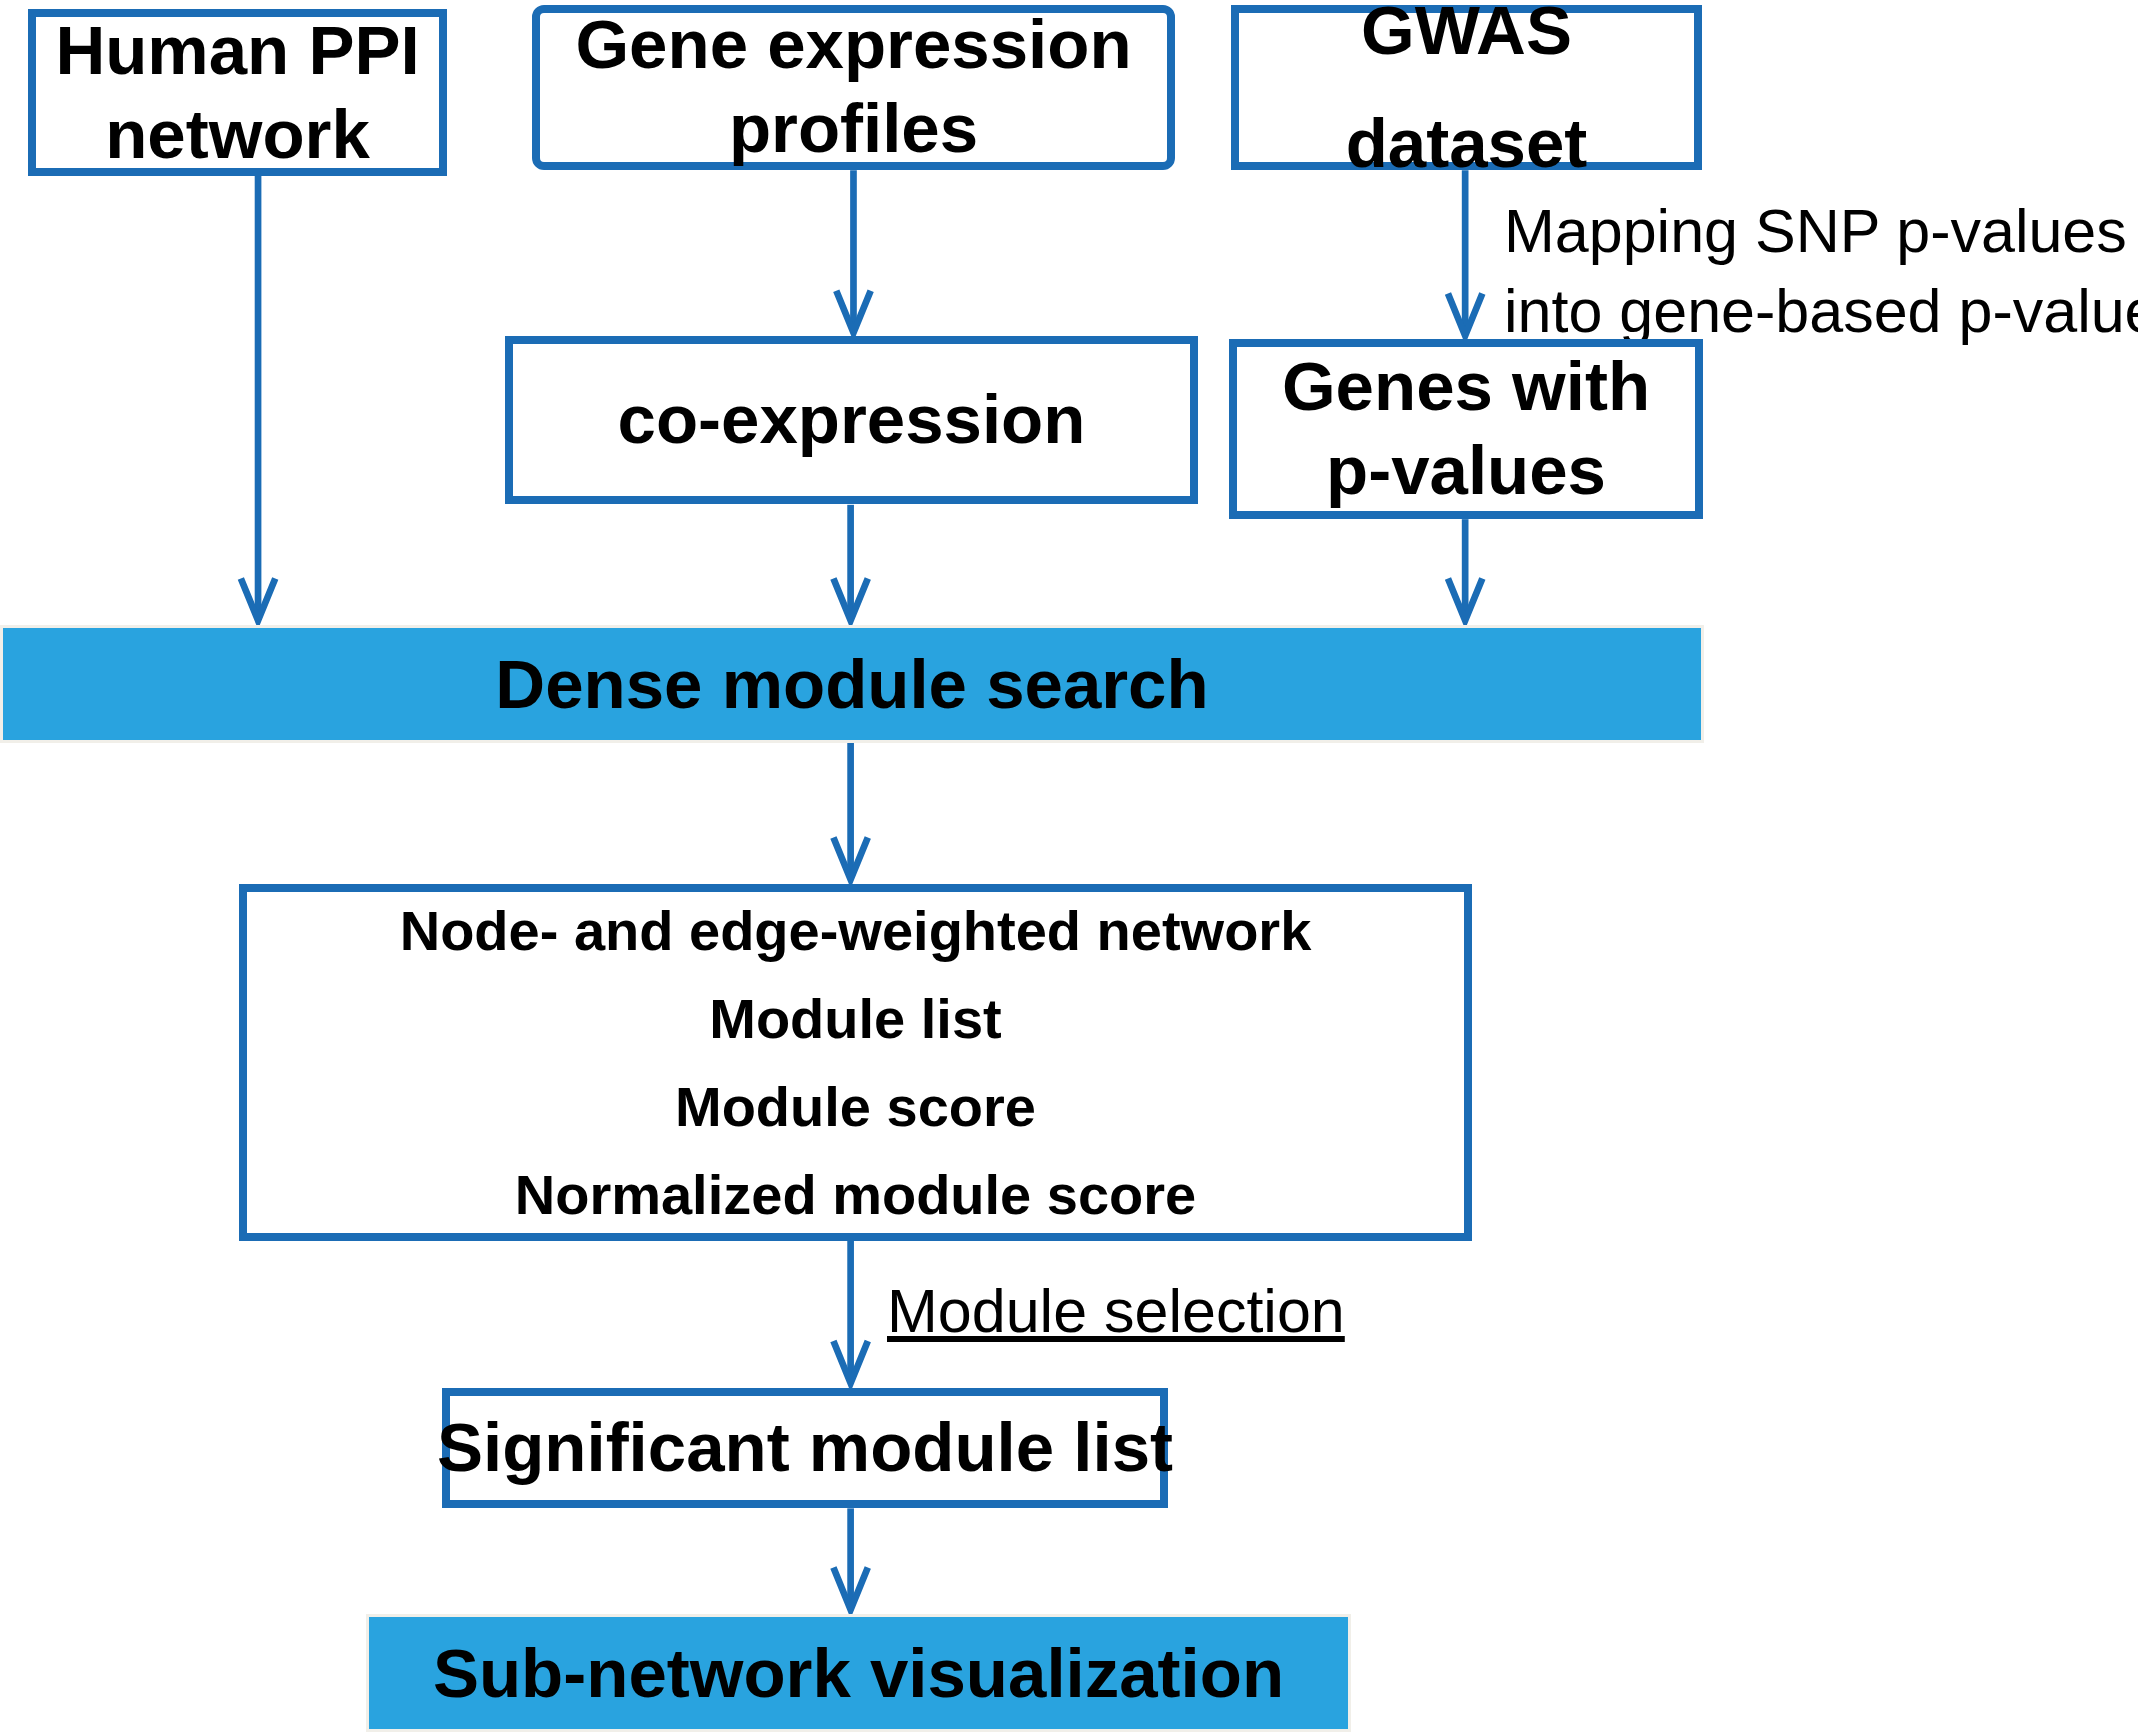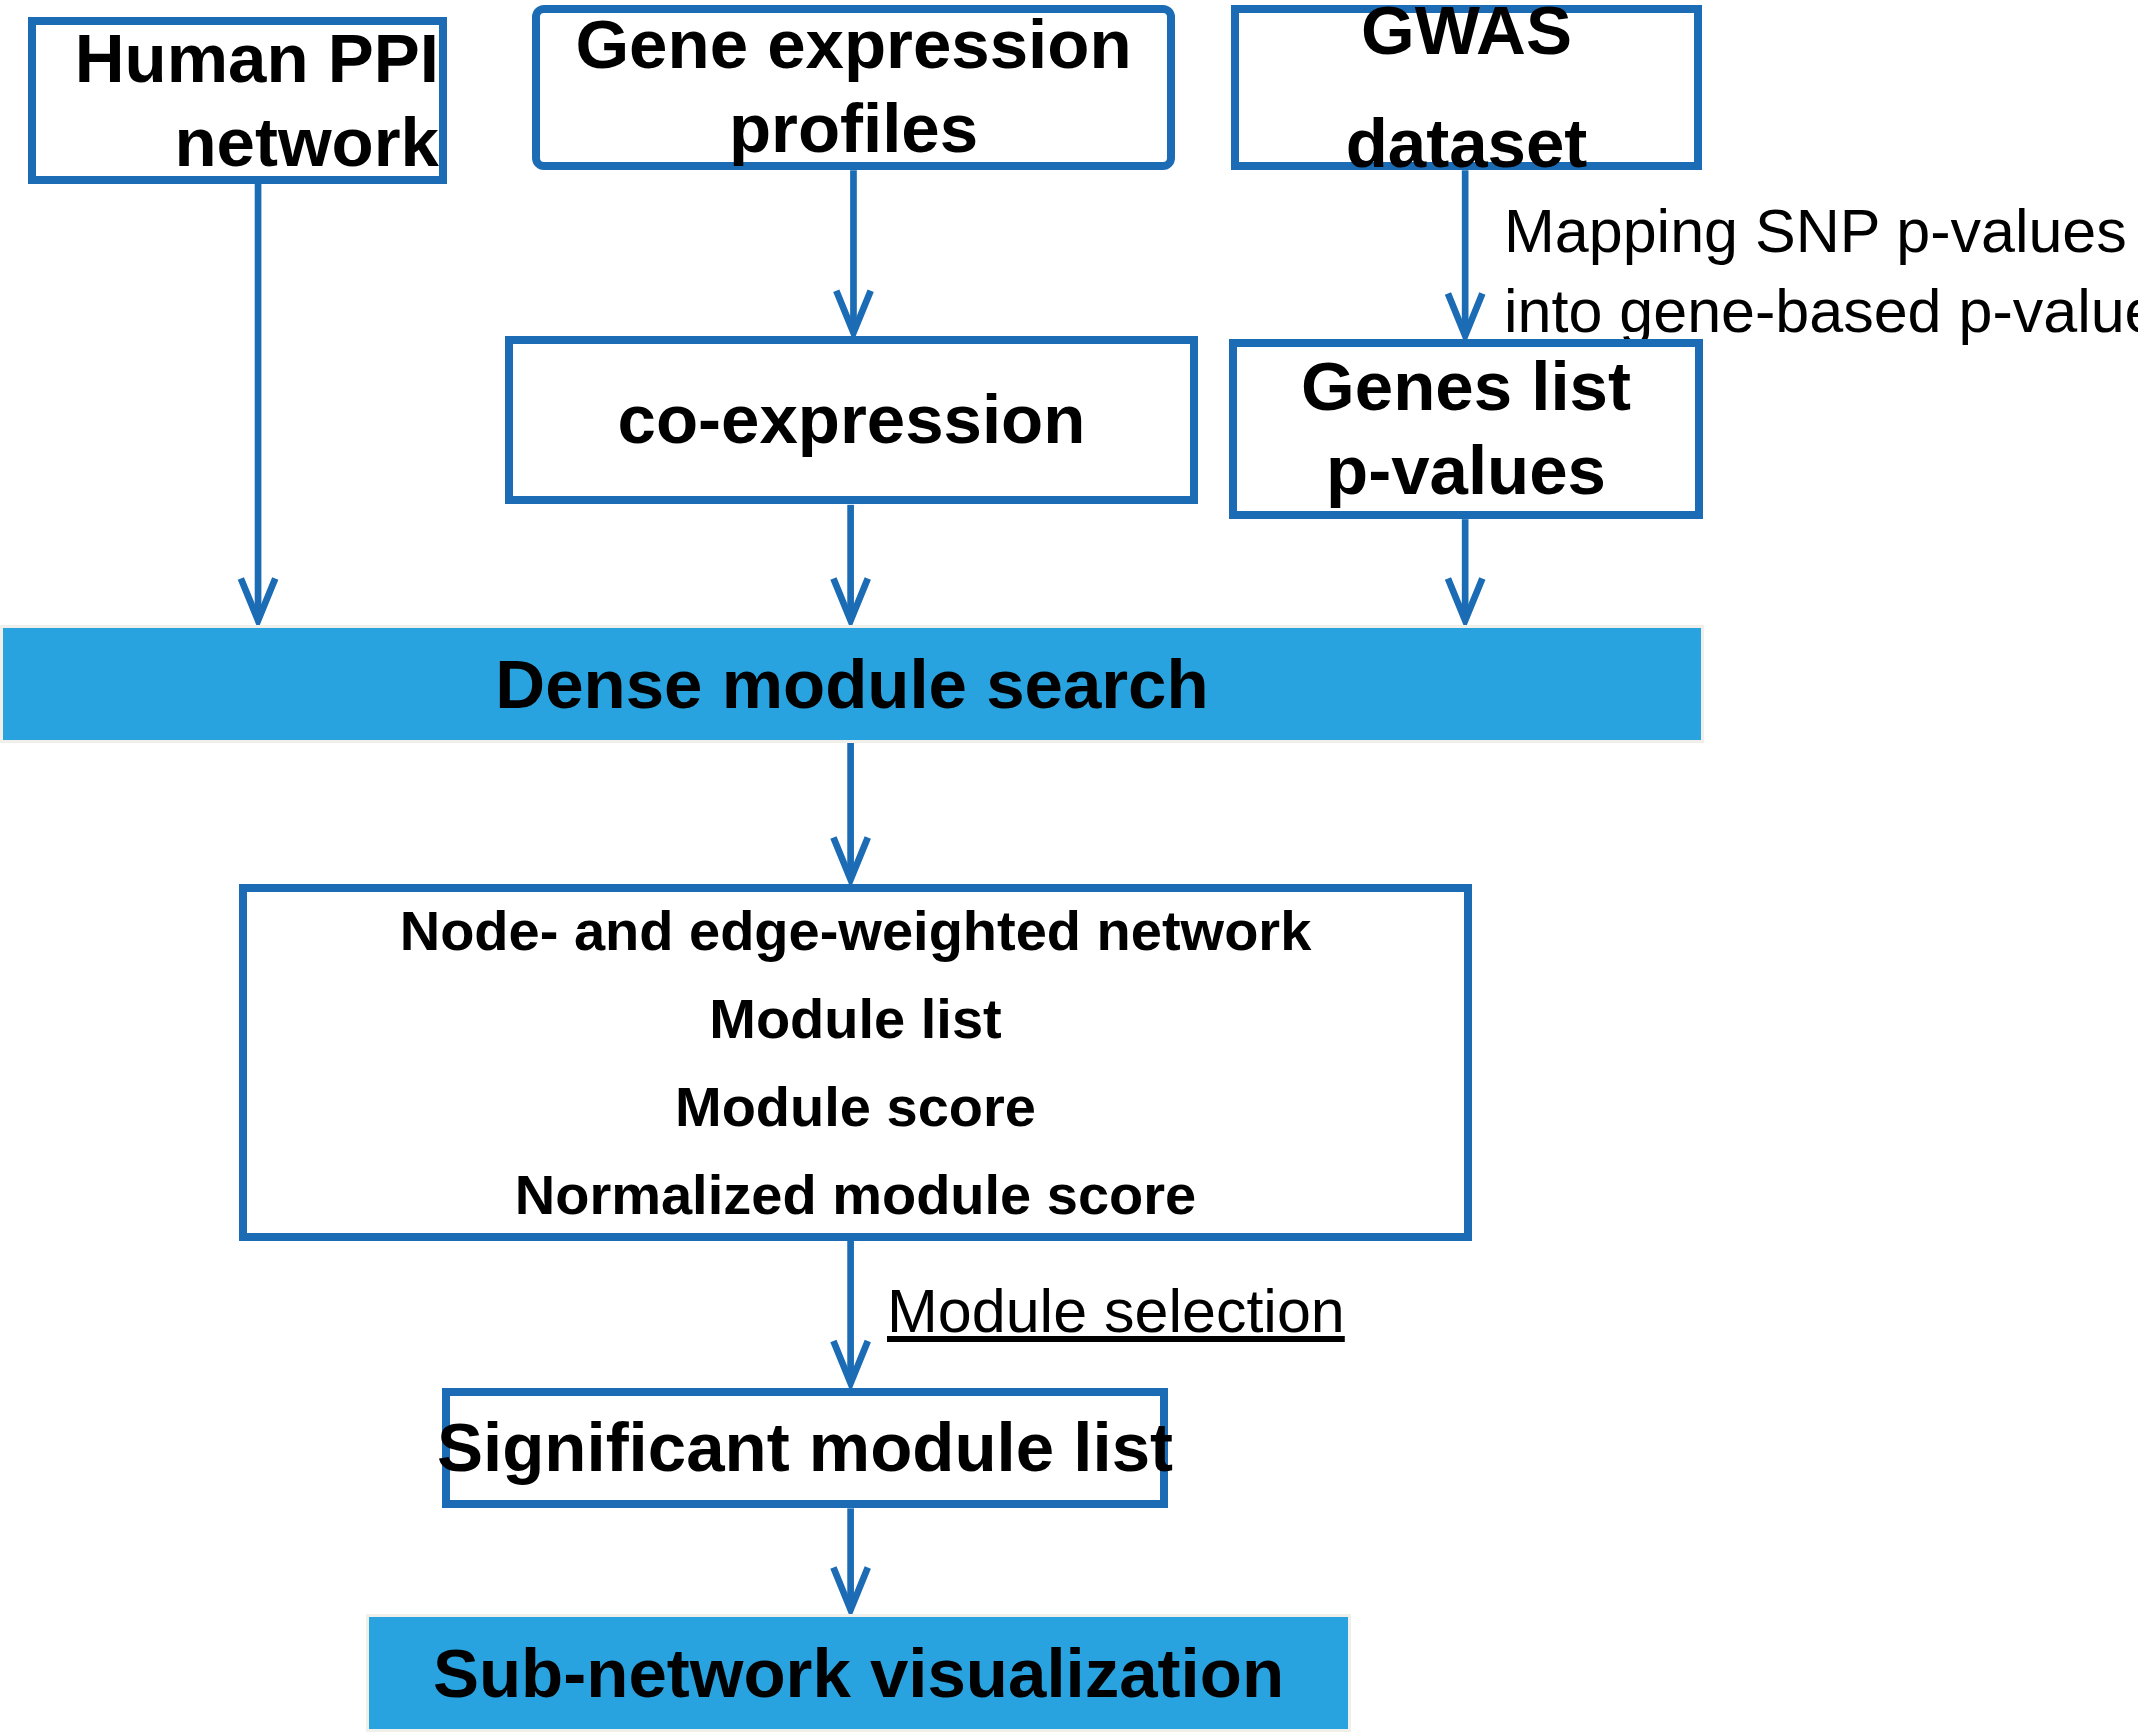--- a/index.html
+++ b/index.html
@@ -44,21 +44,21 @@
     font-weight:bold;font-size:69px;
     white-space:nowrap;
   }
   .note{
     position:absolute;
     font-size:61px;line-height:80px;
     font-weight:normal;
     white-space:nowrap;
   }
   
-  #box-human-ppi      {left:28px;  top:17px;   width:419px;  height:167px;align-items:flex-end;}
+  #box-human-ppi      {left:28px;  top:9px;   width:419px;  height:167px;}
   #box-gene-expr      {left:532px; top:4.8px;   width:643px;  height:165px;border-radius:12px;}
   #box-gwas           {left:1231px;top:4.8px;   width:471px;  height:165px;gap:29px;}
   #box-diff-coexpr    {left:505px; top:336px; width:693px;  height:168px;}
   #box-genes-pvalues  {left:1229px;top:339px; width:474px;  height:180px;}
   #bar-dense-search   {left:0px;   top:625px; width:1704px; height:118px;}
   #box-weighted-net   {left:239px; top:884px; width:1233px; height:357px;
                        font-size:56px;line-height:88px;}
   #box-significant    {left:442px; top:1388px;width:726px;  height:120px;}
   #bar-subnetwork     {left:366px; top:1614px;width:985px; height:118px;}
   #note-mapping       {left:1504px;top:191px;}
@@ -122,21 +122,21 @@
   <div class="note" id="note-mapping">
     <div>Mapping SNP p-values</div>
     <div>into gene-based p-values</div>
   </div>
 
   <div class="box" id="box-diff-coexpr">
     <span>co-expression</span>
   </div>
 
   <div class="box" id="box-genes-pvalues">
-    <span>Genes list</span>
+    <span>Genes with</span>
     <span>p-values</span>
   </div>
 
   <div class="bar" id="bar-dense-search">
     <span>Dense module search</span>
   </div>
 
   <div class="box" id="box-weighted-net">
     <span>Node- and edge-weighted network</span>
     <span>Module list</span>

